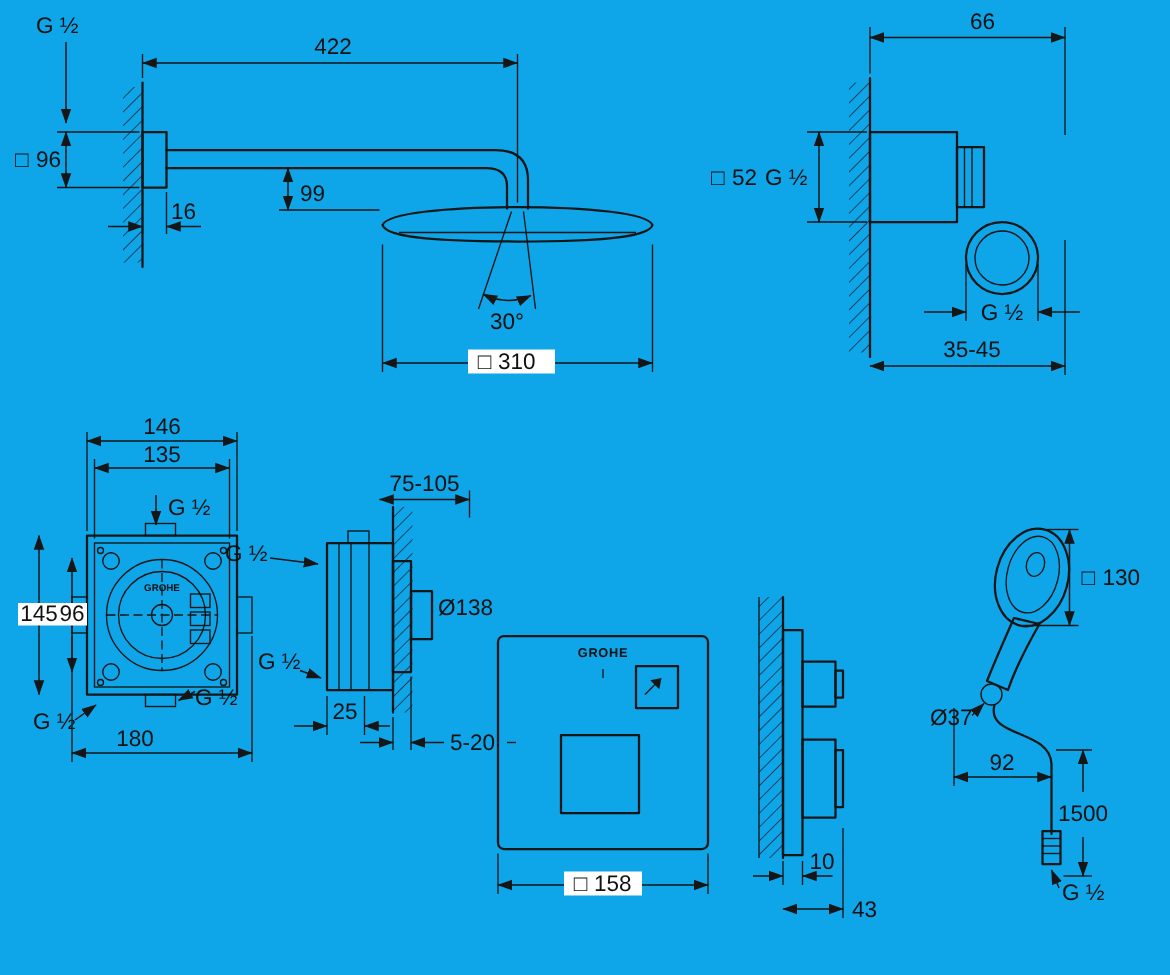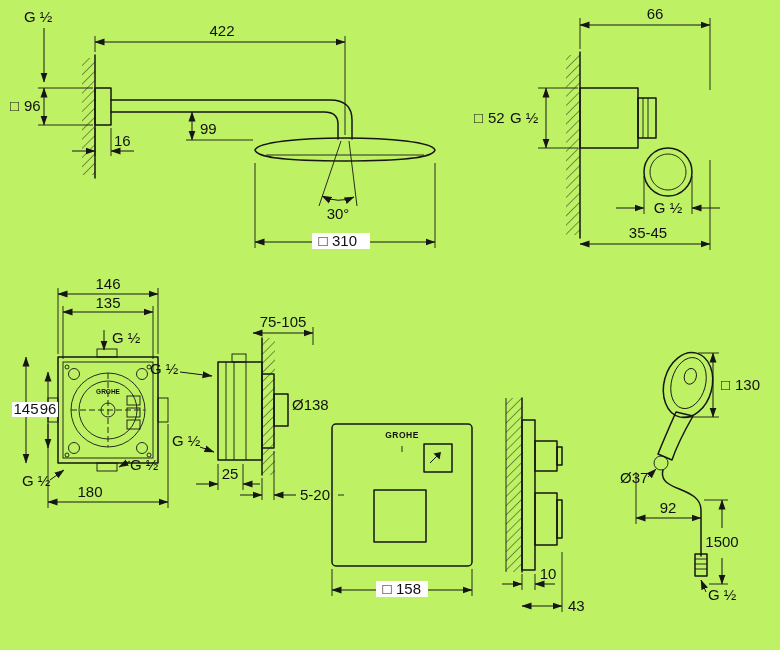--- a/index.html
+++ b/index.html
@@ -1,16 +1,16 @@
 <!DOCTYPE html>
 <html><head>
 <meta charset="utf-8">
 <style>
   html,body{margin:0;padding:0;background:#ffffff;}
-  .stage{width:780px;height:650px;background:#bef264;overflow:hidden;}
+  .stage{width:780px;height:650px;background:#0ea5e9;overflow:hidden;}
   svg{display:block;}
   .ol{fill:none;stroke:#161616;stroke-width:1.5;stroke-linejoin:round;stroke-linecap:round;}
   .tn{fill:none;stroke:#161616;stroke-width:0.9;}
   .dm{fill:none;stroke:#161616;stroke-width:1;}
   .dash{stroke-dasharray:6 3;}
   .bg{fill:#ffffff;stroke:none;}
   .lbl{font-family:"Liberation Sans","DejaVu Sans",sans-serif;font-size:15px;fill:#111;}
   .brand{font-family:"Liberation Sans","DejaVu Sans",sans-serif;font-weight:bold;fill:#111;}
 </style>
 </head>

